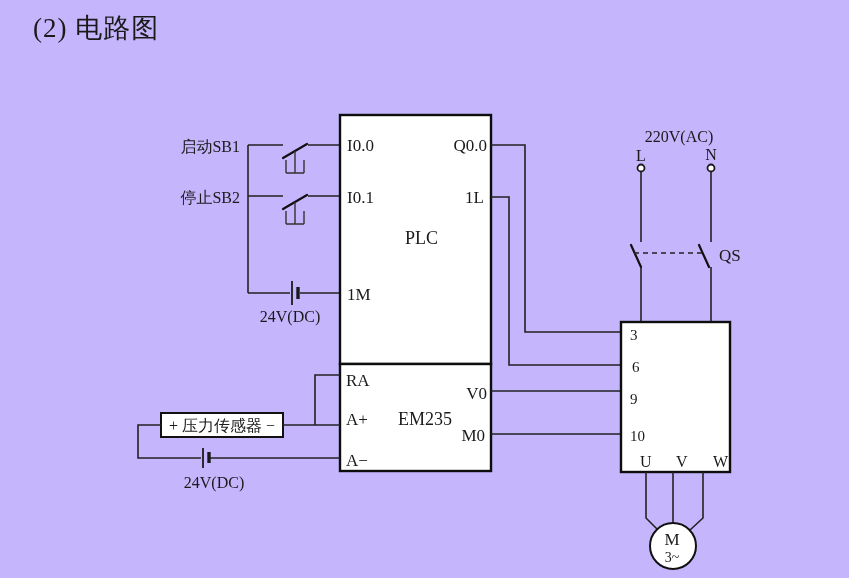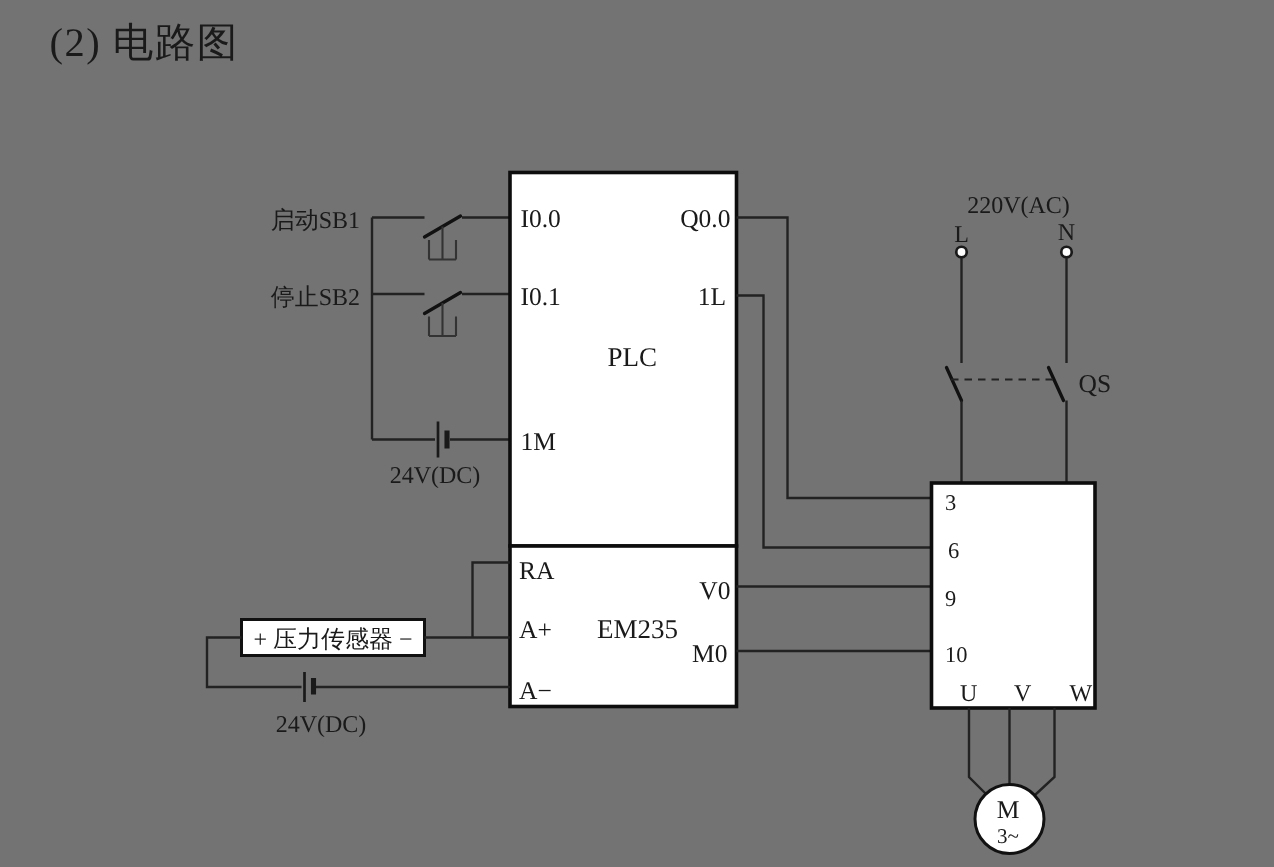--- a/index.html
+++ b/index.html
@@ -1,20 +1,20 @@
 <!DOCTYPE html>
 <html><head>
 <meta charset="utf-8">
 <style>
   html, body { margin: 0; padding: 0; background: #ffffff; }
   .page {
     position: relative;
     width: 849px;
     height: 578px;
-    background: #737373;
+    background: #c4b5fd;
     overflow: hidden;
   }
   svg { display: block; }
   svg text {
     font-family: "Liberation Serif", "DejaVu Serif", serif;
     fill: #1a1a1a;
   }
   .t27 { font-size: 27px; letter-spacing: 1px; }
   .t18 { font-size: 18px; }
   .t17 { font-size: 17px; }

